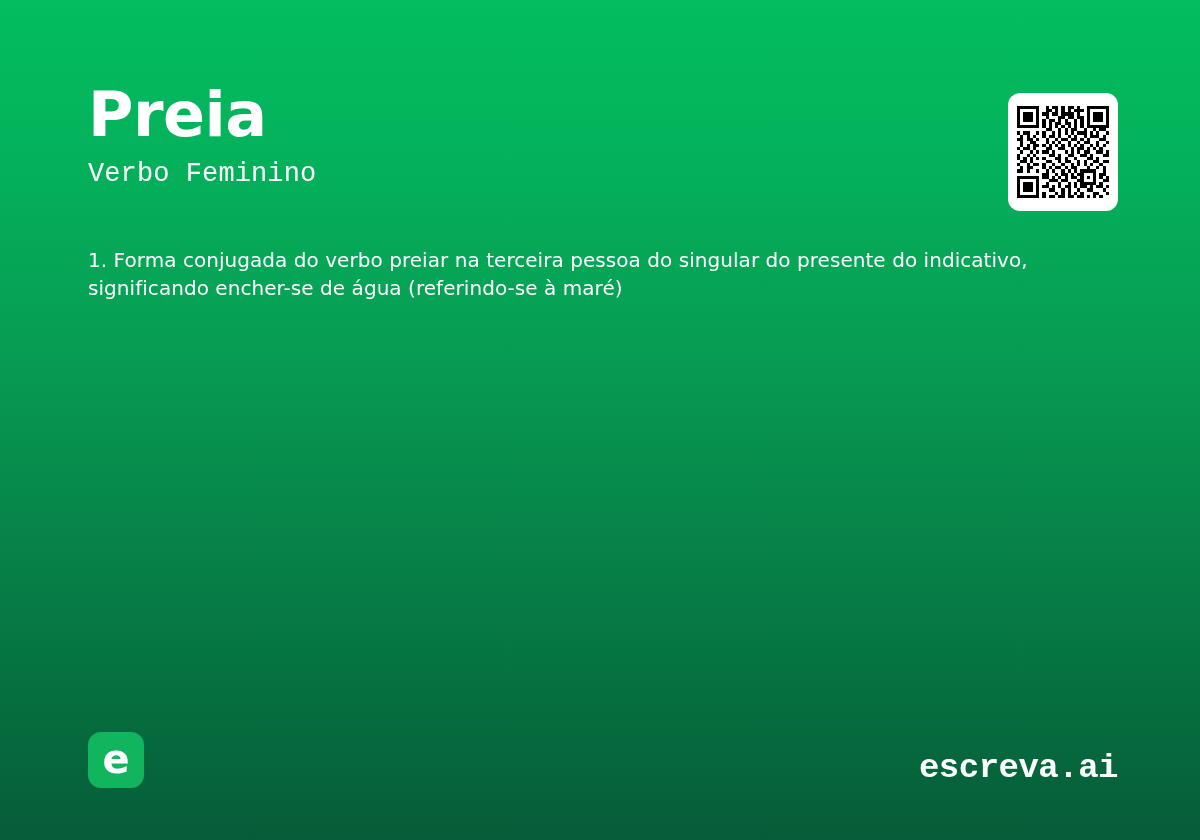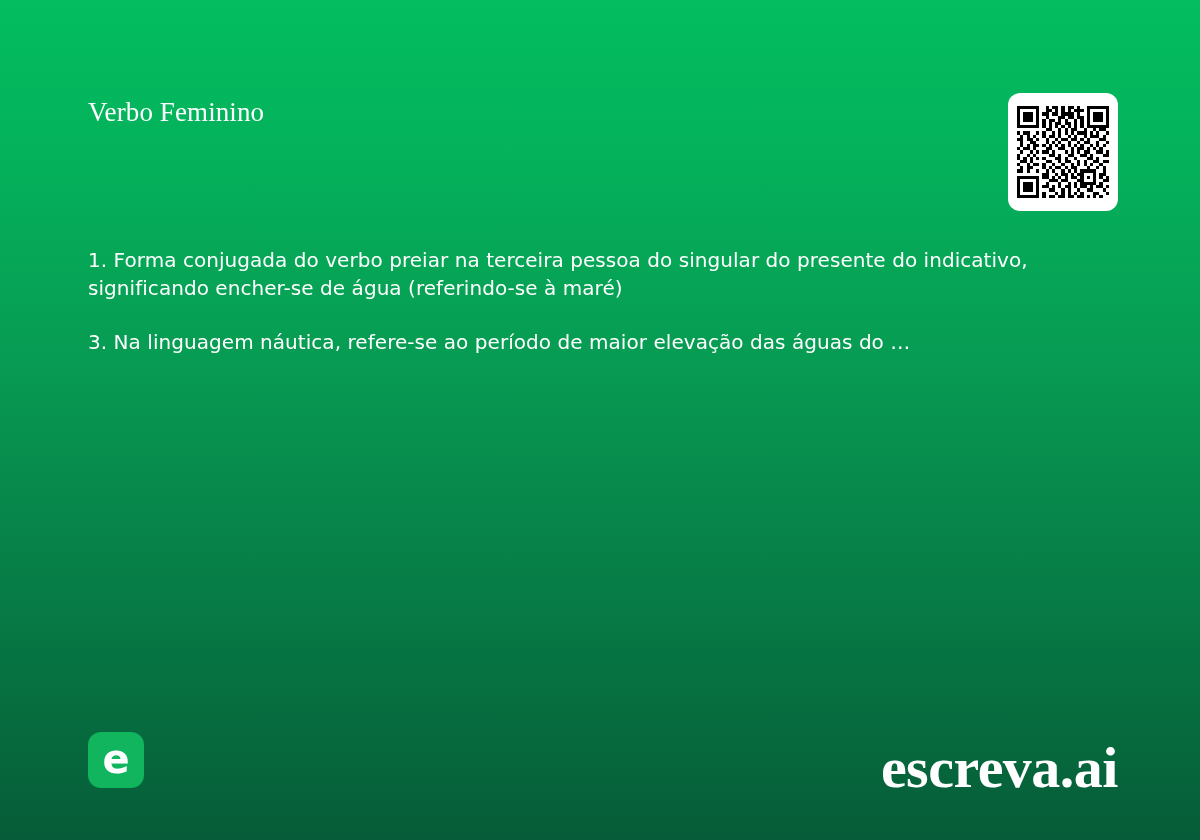--- a/index.html
+++ b/index.html
@@ -41,21 +41,21 @@
     font-family: "DejaVu Sans", sans-serif;
     font-weight: 700;
     font-size: 62px;
     line-height: 1.0;
     letter-spacing: -0.5px;
     color: #ffffff;
   }
 
   #word-class {
     margin-top: 14px;
-    font-family: Liberation Serif, serif;
+    font-family: Liberation Mono, monospace;
     font-weight: 400;
     font-size: 27px;
     line-height: 1.1;
     color: #ffffff;
     letter-spacing: 0.1px;
   }
 
   
   #qr-wrap {
     position: absolute;
@@ -120,35 +120,36 @@
   #brand-logo-letter {
     font-family: "DejaVu Sans", sans-serif;
     font-weight: 700;
     font-size: 40px;
     line-height: 1;
     color: #ffffff;
     margin-top: -3px;
   }
 
   #brand-wordmark {
-    font-family: Liberation Serif, serif;
+    font-family: Liberation Mono, monospace;
     font-weight: 700;
-    font-size: 58px;
+    font-size: 34px;
     line-height: 1;
     color: #ffffff;
     letter-spacing: -0.5px;
     margin-top: 16px;
   }
 </style>
 </head>
 <body>
 
 <div id="card">
 
   <div id="header">
+    <h1 id="word-title">Preia</h1>
     <div id="word-class">Verbo Feminino</div>
   </div>
 
   <div id="qr-wrap">
     <svg id="qr-code" viewBox="0 0 29 29" shape-rendering="crispEdges">
       <rect x="0" y="0" width="29" height="29" fill="#ffffff"></rect>
       <g fill="#000000">
 
         <rect x="0" y="0" width="7" height="1"></rect>
           <rect x="0" y="6" width="7" height="1"></rect>
@@ -390,21 +391,20 @@
         <rect x="19" y="28" width="1" height="1"></rect>
           <rect x="22" y="28" width="1" height="1"></rect>
         <rect x="24" y="28" width="1" height="1"></rect>
           <rect x="26" y="28" width="1" height="1"></rect>
       </g>
     </svg>
   </div>
 
   <div id="definitions">
     <p class="definition">1. Forma conjugada do verbo preiar na terceira pessoa do singular do presente do indicativo, significando encher-se de água (referindo-se à maré)</p>
-    <p class="definition">3. Na linguagem náutica, refere-se ao período de maior elevação das águas do …</p>
   </div>
 
   <div id="footer">
     <div id="brand-logo">
       <span id="brand-logo-letter">e</span>
     </div>
     <div id="brand-wordmark">escreva.ai</div>
   </div>
 
 </div>

